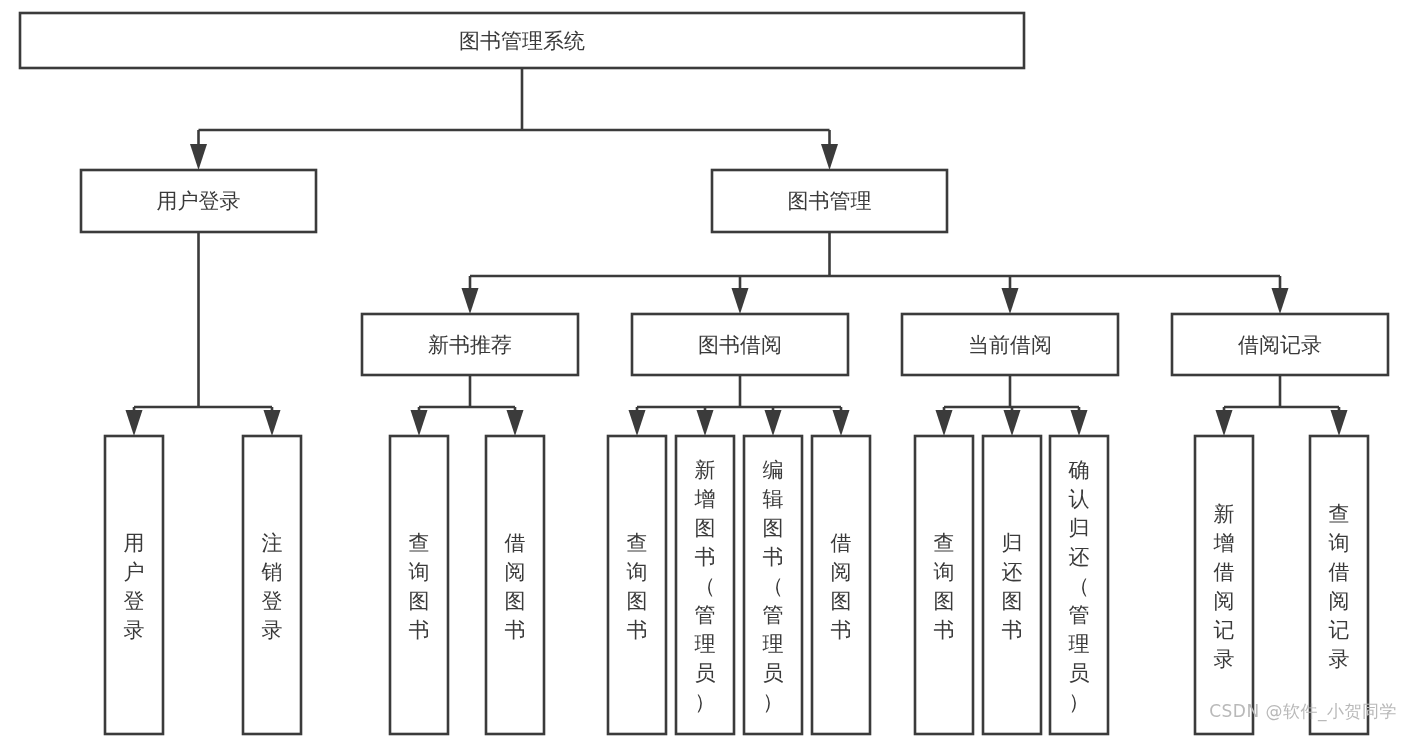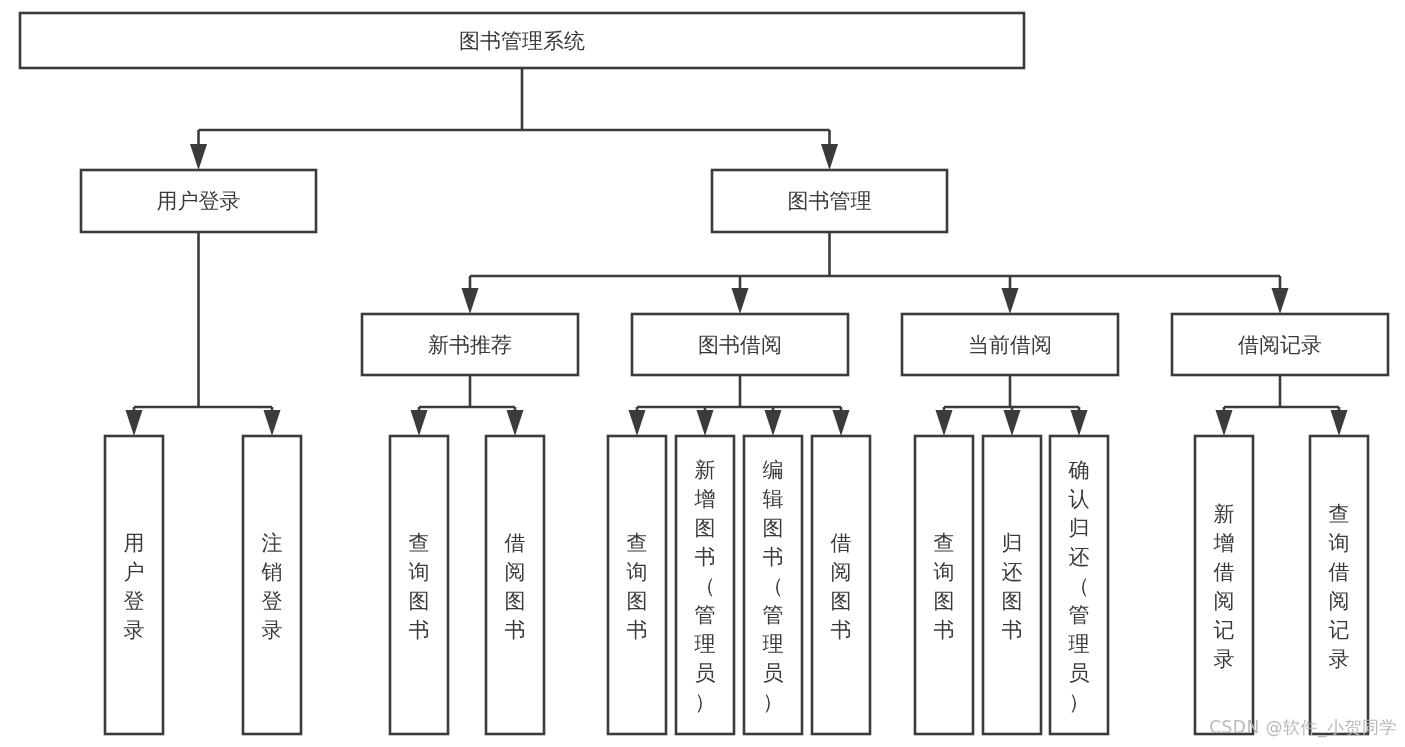--- a/index.html
+++ b/index.html
@@ -52,21 +52,21 @@
   }
   .node-label-vertical {
     fill: #3a3a3a;
     font-family: "DejaVu Sans", "Liberation Sans", sans-serif;
     font-size: 21px;
     text-anchor: middle;
   }
   .watermark {
     position: absolute;
     right: 8px;
-    bottom: 8px;
+    bottom: 24px;
     font-family: "DejaVu Sans", "Liberation Sans", sans-serif;
     font-size: 17px;
     color: #b9b9b9;
     letter-spacing: 0.5px;
     white-space: nowrap;
     user-select: none;
   }
 </style>
 </head>
 <body>

